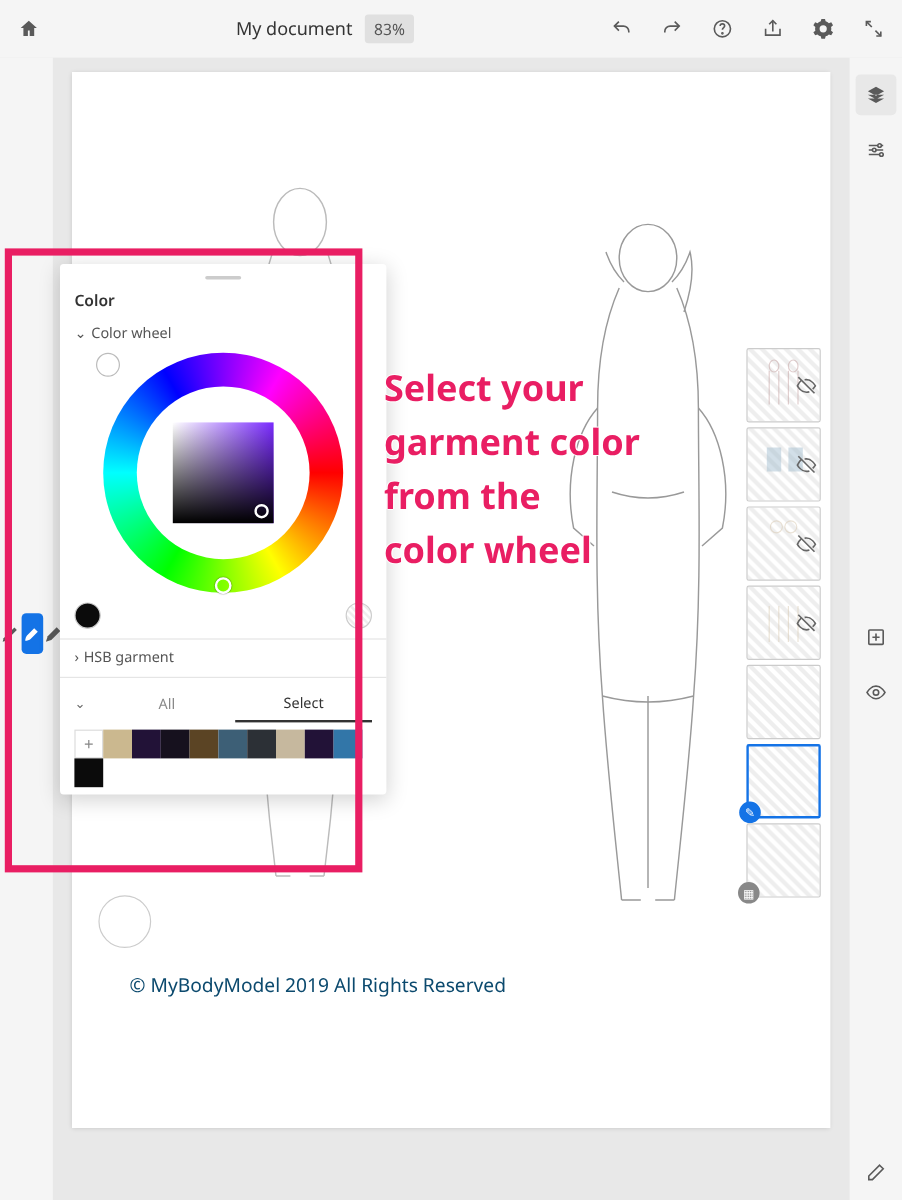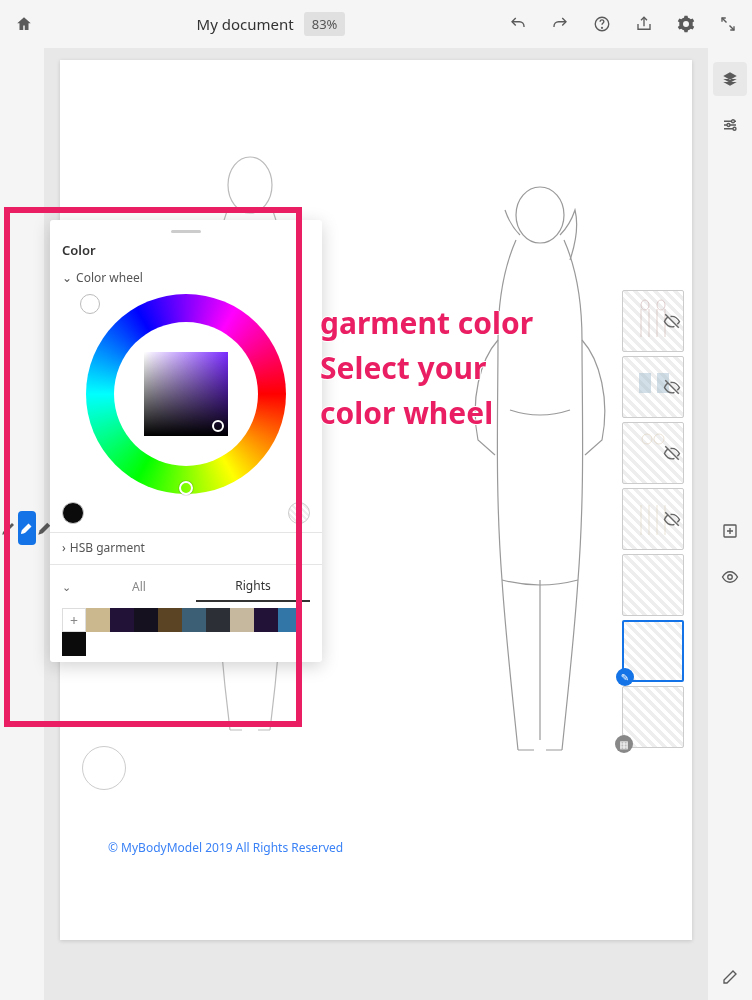--- a/index.html
+++ b/index.html
@@ -24,21 +24,21 @@
 .color-swatch-rect { width: 26px; height: 26px; border-radius: 4px; background: #1a0a2e; margin: 4px 0; border: 1px solid #999; cursor: pointer; }
 
 
 .right-tools { position: absolute; top: 48px; right: 0; width: 44px; background: #f5f5f5; bottom: 0; display: flex; flex-direction: column; align-items: center; padding-top: 8px; }
 .right-tools .tool { margin: 6px 0; }
 .right-tools .spacer { flex: 1; }
 
 
 .canvas-wrap { position: absolute; top: 60px; left: 60px; right: 60px; bottom: 60px; background: #fff; box-shadow: 0 1px 4px rgba(0,0,0,.15); }
 .canvas-content { position: relative; width: 100%; height: 100%; }
-.copyright { position: absolute; bottom: 84px; left: 48px; font-size: 12px; color: #3b82f6; }
+.copyright { position: absolute; bottom: 108px; left: 48px; font-size: 16px; color: #0c4a6e; }
 
 
 .figure { position: absolute; width: 180px; height: 600px; }
 .figure.left-fig { left: 100px; top: 90px; }
 .figure.right-fig { left: 380px; top: 120px; width: 200px; }
 .figure svg { width: 100%; height: 100%; }
 
 
 .layers-strip { position: absolute; right: 8px; top: 230px; width: 62px; display: flex; flex-direction: column; gap: 4px; }
 .layer-thumb { width: 62px; height: 62px; border: 1px solid #ccc; background: linear-gradient(45deg,#eee 25%,#fff 25%,#fff 50%,#eee 50%,#eee 75%,#fff 75%); background-size: 10px 10px; position: relative; cursor: pointer; border-radius: 2px; display: flex; align-items: center; justify-content: center; }
@@ -342,22 +342,23 @@
     </div>
 
     <div style="position:absolute;left:22px;bottom:150px;width:44px;height:44px;border:1px solid #ccc;border-radius:50%;"></div>
 
     <div class="copyright">© MyBodyModel 2019 All Rights Reserved</div>
   </div>
 </div>
 
 <div class="highlight-box"></div>
 <div class="annotation">
+  <div>Select your</div>
   <div>garment color</div>
-  <div>Select your</div>
+  <div>from the</div>
   <div>color wheel</div>
 </div>
 
 <div class="color-panel">
   <div class="panel-handle"></div>
   <div class="panel-title">Color</div>
 
   <div class="section-header">
     <span class="chev">⌄</span>
     <span>Color wheel</span>
@@ -384,21 +385,21 @@
   <div class="section-header">
     <span>›</span>
     <span>HSB garment</span>
   </div>
 
   <div class="panel-sep"></div>
 
   <div class="swatch-tabs">
     <div class="exp">⌄</div>
     <div class="tab">All</div>
-    <div class="tab active">Rights</div>
+    <div class="tab active">Select</div>
   </div>
 
   <div class="swatch-grid">
     <div class="add">+</div>
 
   <div class="sw" style="background: rgb(203, 184, 143);"></div>
       <div class="sw" style="background: rgb(34, 18, 55);"></div>
       <div class="sw" style="background: rgb(22, 17, 30);"></div>
       <div class="sw" style="background: rgb(91, 68, 36);"></div>
       <div class="sw" style="background: rgb(61, 95, 118);"></div>

